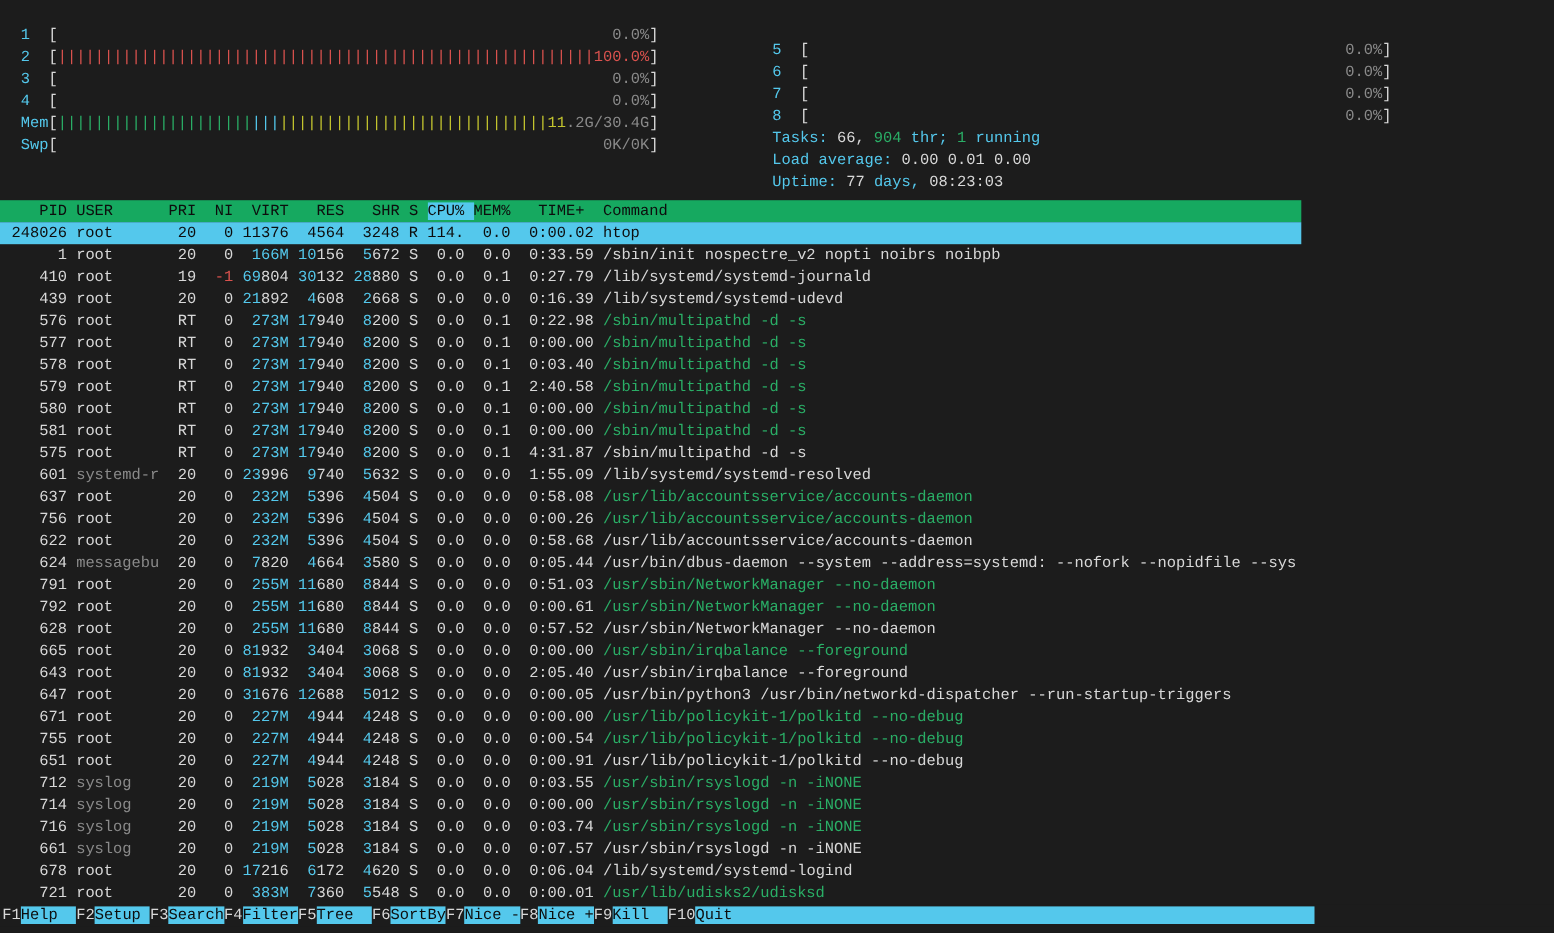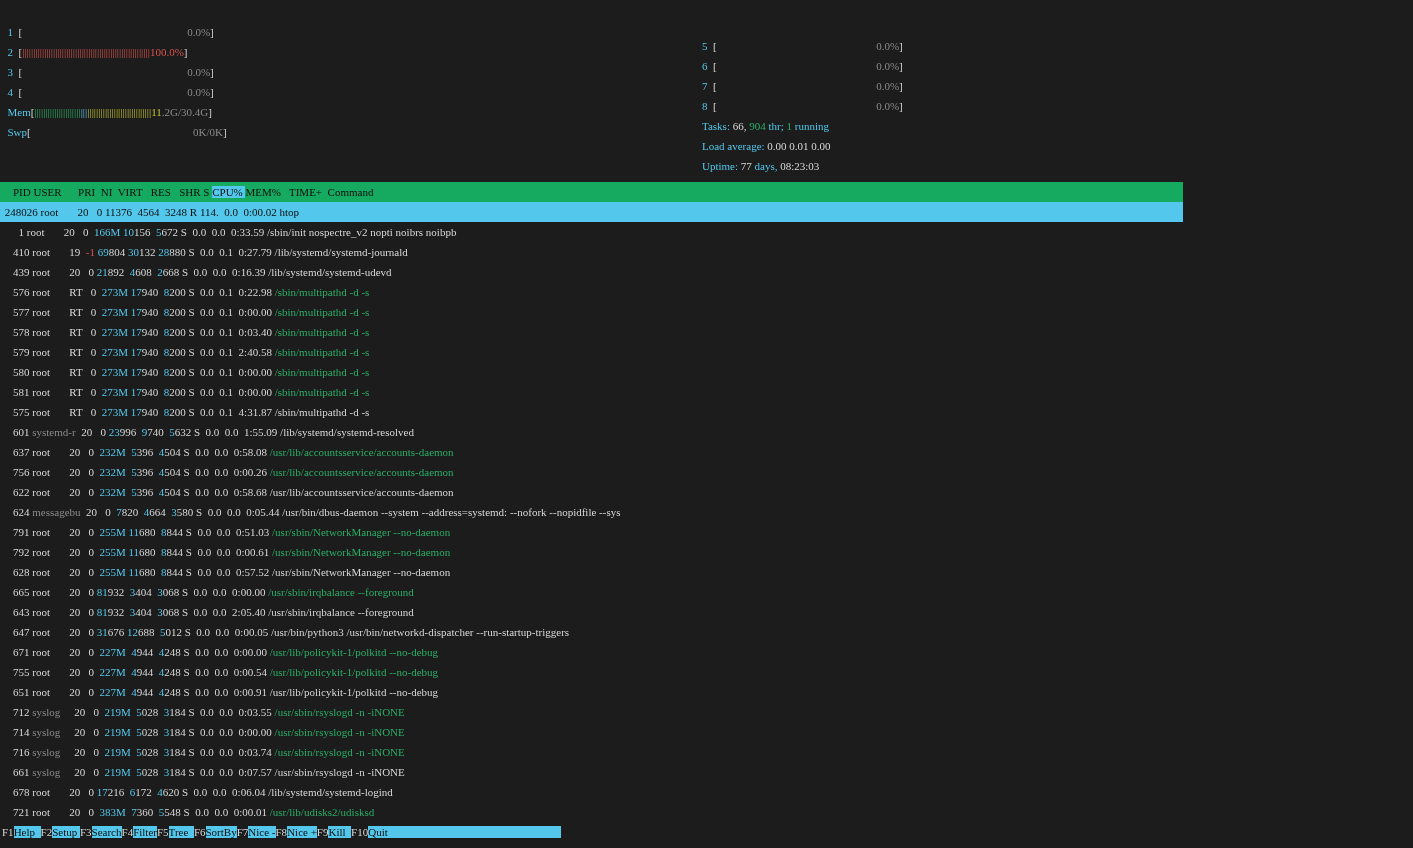--- a/index.html
+++ b/index.html
@@ -3,22 +3,22 @@
 <meta charset="utf-8">
 <style>
   :root{
     --bg:#1c1c1c; --fg:#d8d8d8; --cyan:#54c8ec; --green:#2aae66; --green-bg:#16a960;
     --red:#da524e; --yellow:#c3c42e; --gray:#8a8a8a; --black:#0d0d0d;
   }
   html,body{margin:0;padding:0;background:var(--bg);}
   #screen{
     position:relative; width:1413px; height:848px; overflow:hidden;
     background:var(--bg);
-    font-family:Liberation Serif, serif;
-    font-size:11px; line-height:20px; color:var(--fg);
+    font-family:Liberation Mono, monospace;
+    font-size:14px; line-height:20px; color:var(--fg);
     white-space:pre;
   }
   .line{height:20px;white-space:pre;}
   .fg{color:var(--fg)} .cyan{color:var(--cyan)} .green{color:var(--green)}
   .red{color:var(--red)} .yellow{color:var(--yellow)} .gray{color:var(--gray)}
   #meters-left{position:absolute;top:22px;left:2px;}
   #meters-right{position:absolute;top:36px;left:702px;}
   #proc{position:absolute;top:182px;left:0;width:1183px;}
   .prow{height:20px;white-space:pre;padding-left:2px;}
   .hdr-row{background:var(--green-bg);color:var(--black);}

